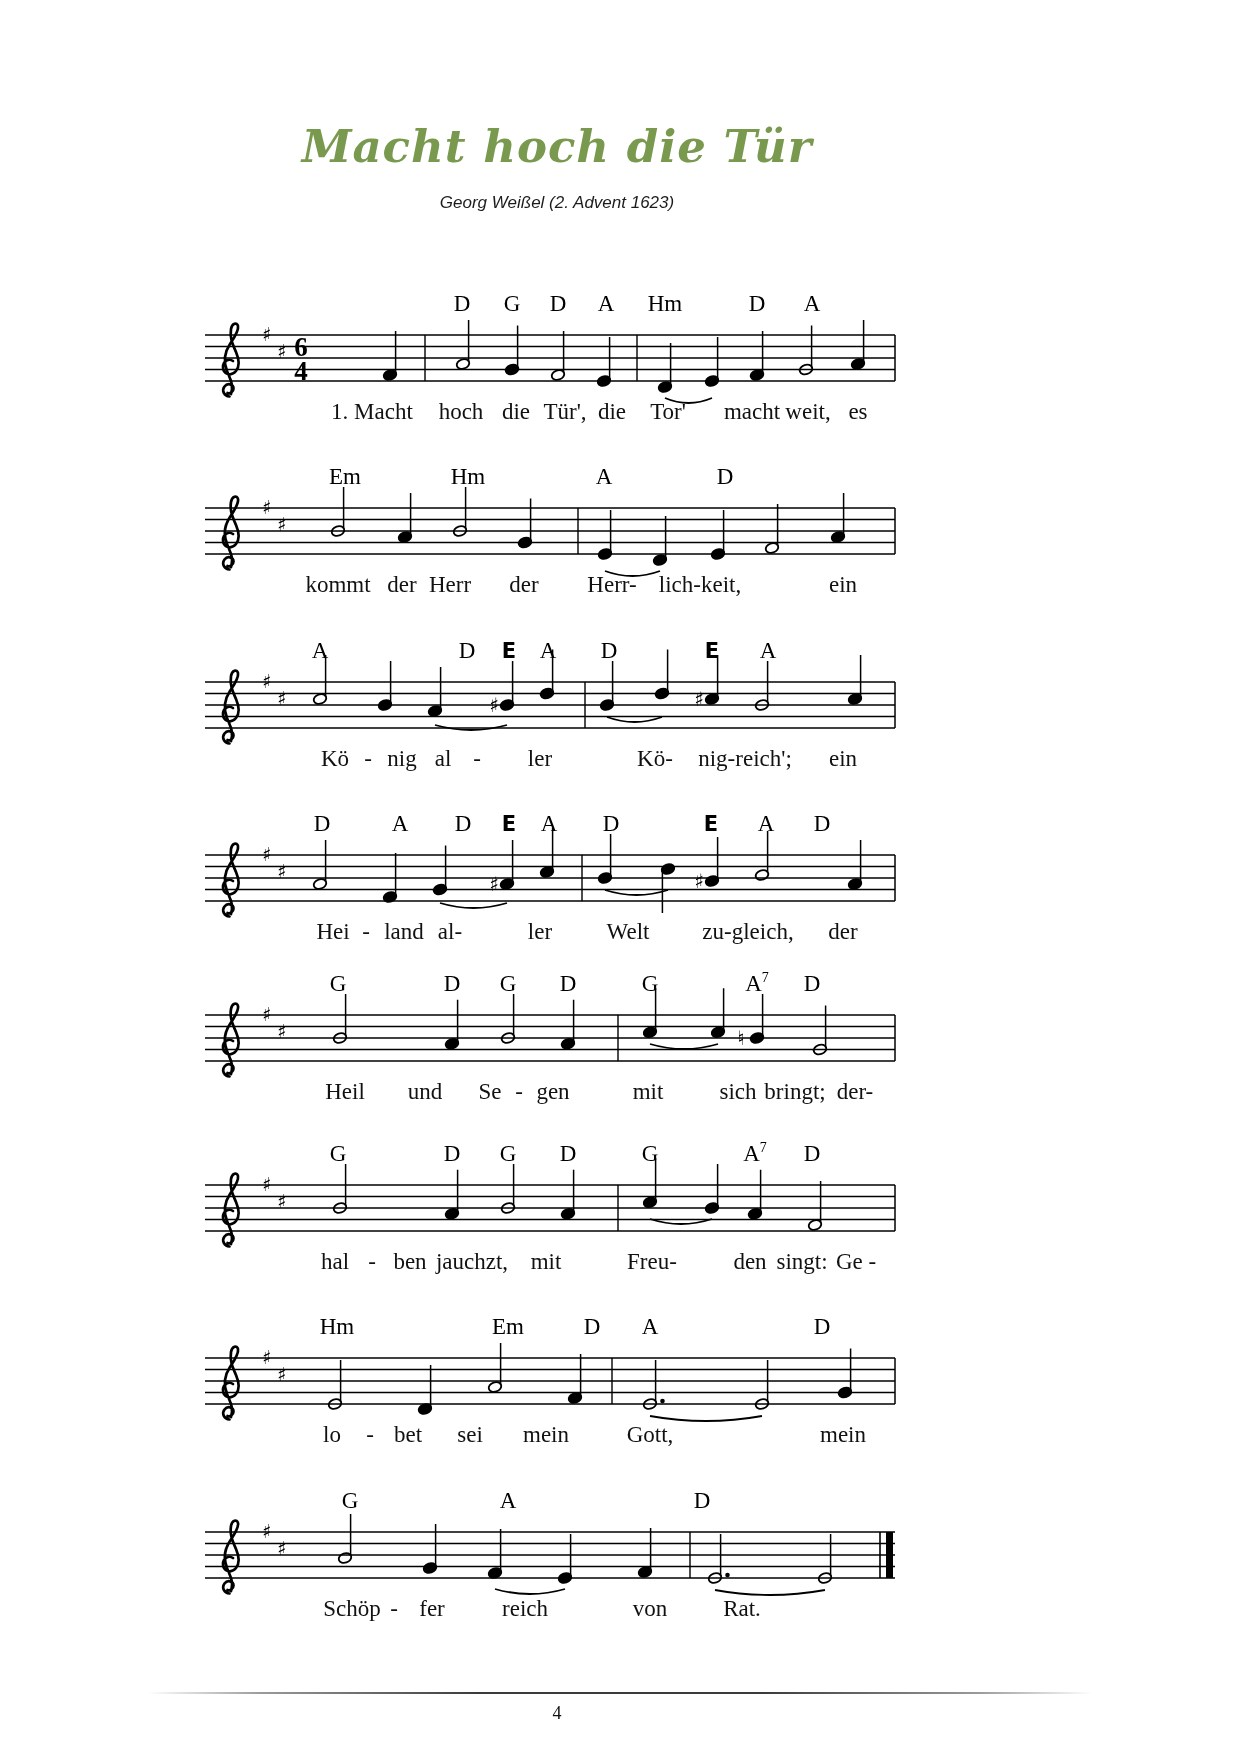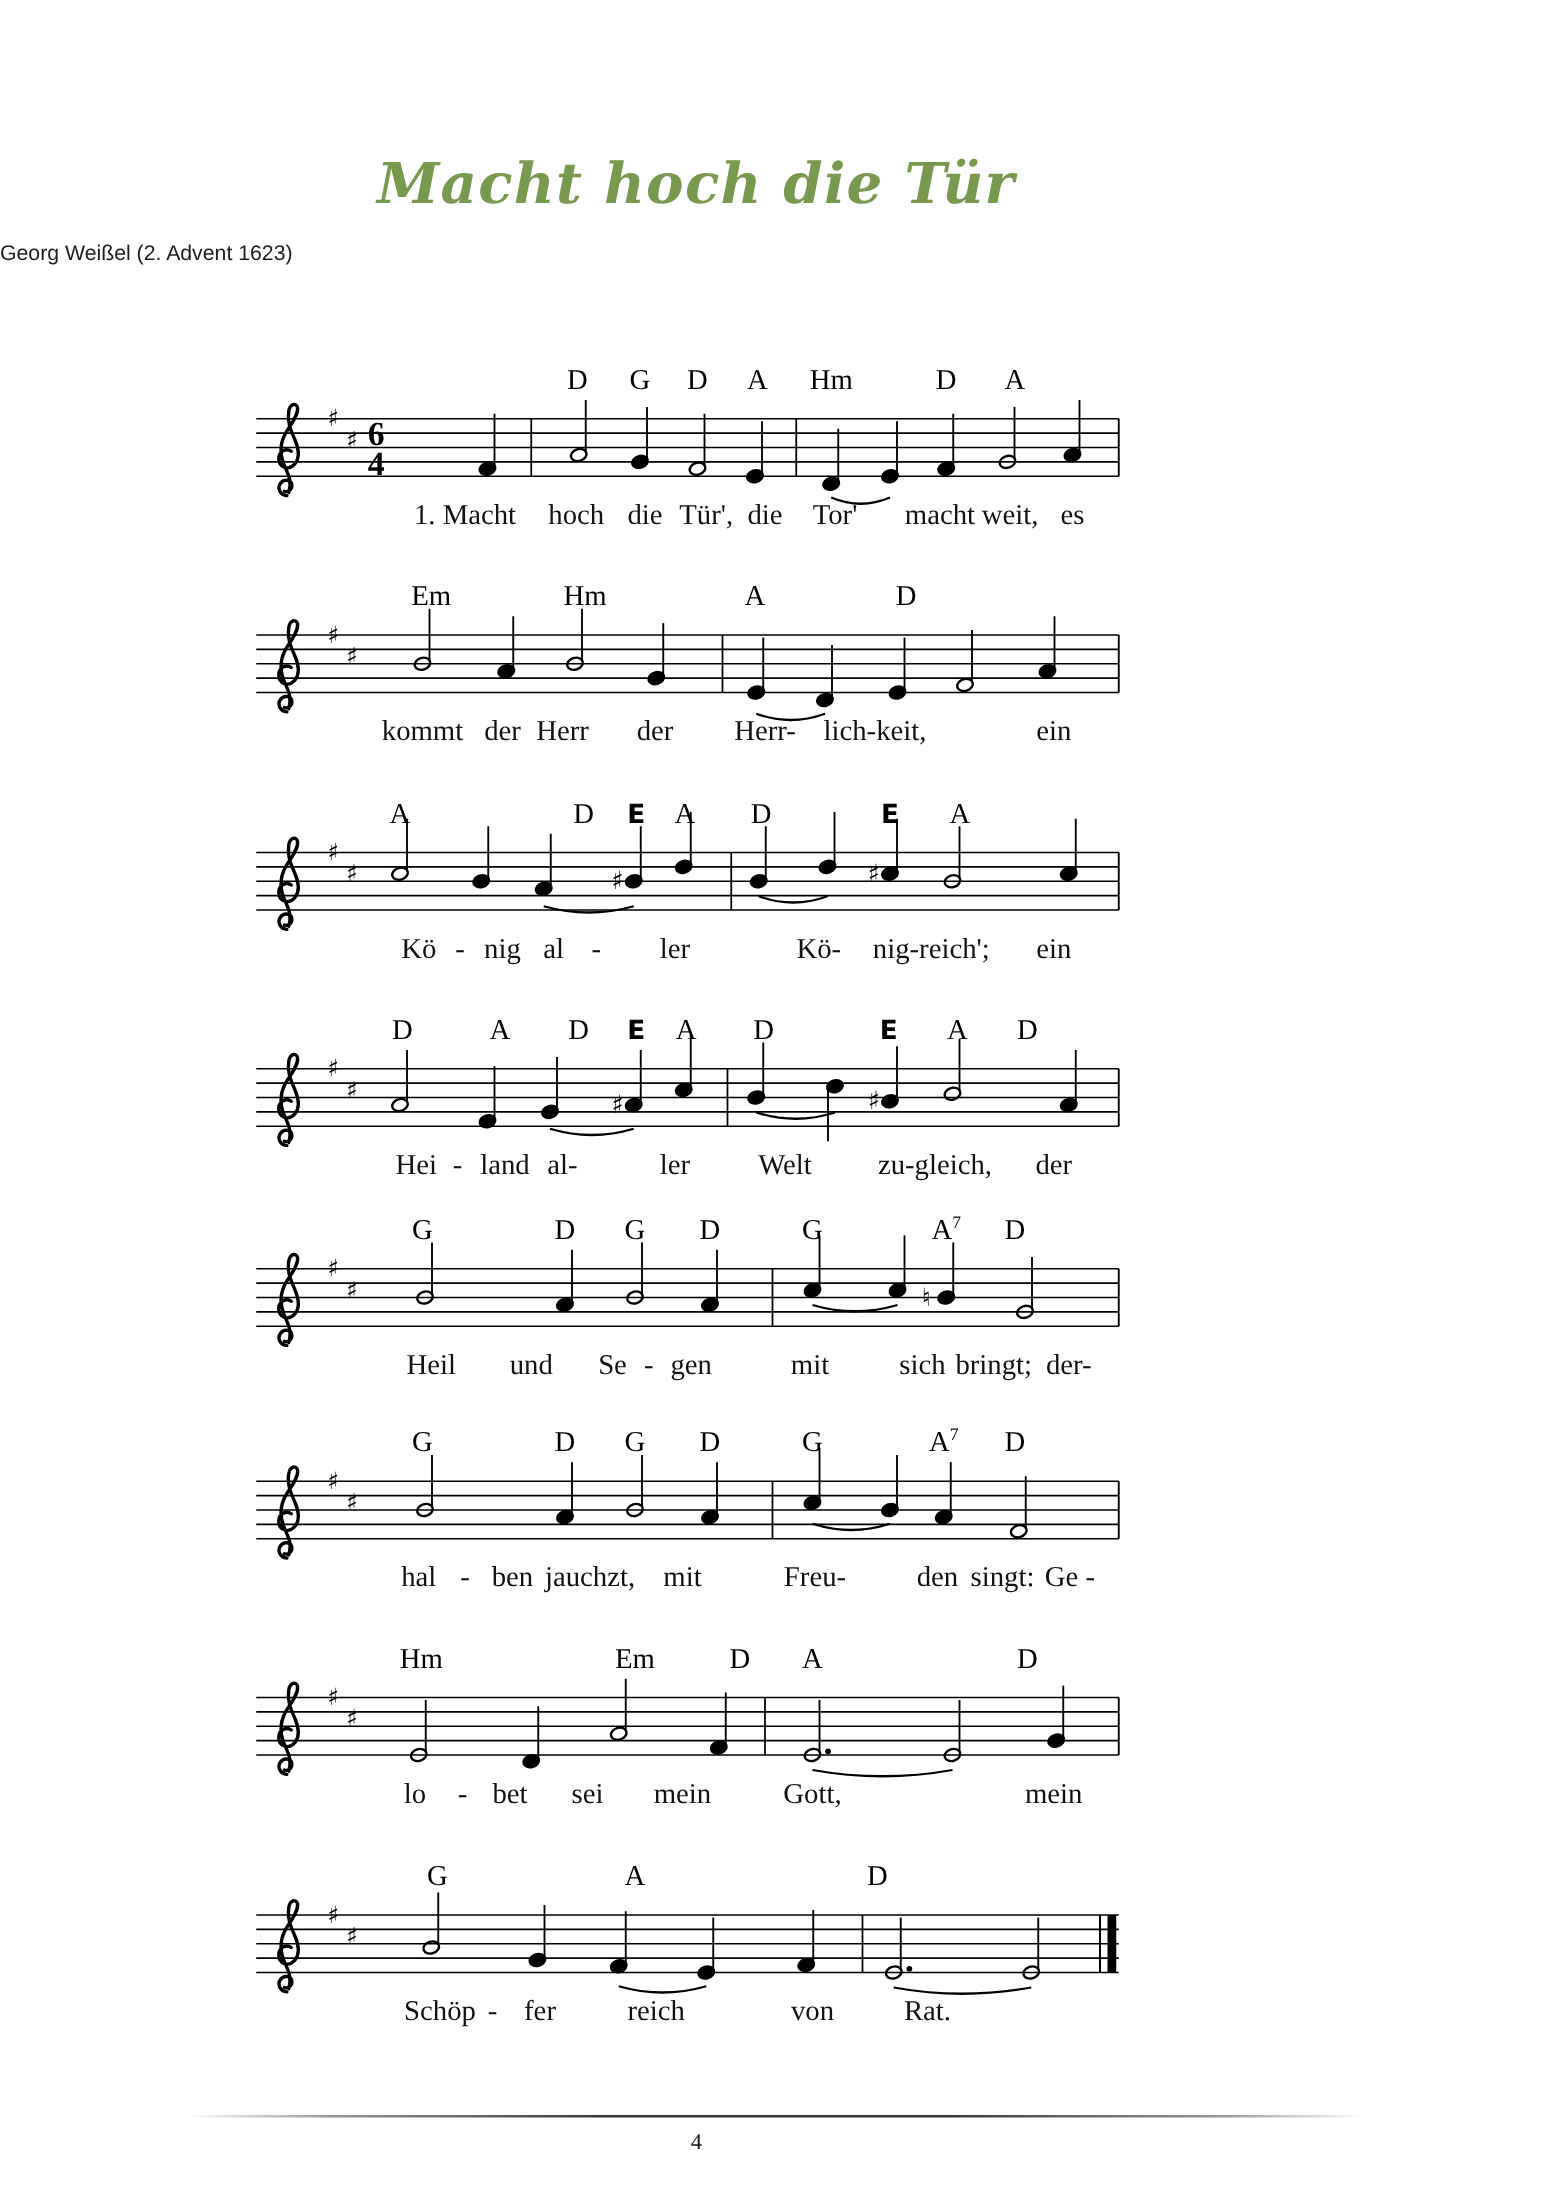--- a/index.html
+++ b/index.html
@@ -6,23 +6,23 @@
   .page{
     position:relative;width:1240px;height:1753px;background:#ffffff;
     font-family:"Liberation Serif","DejaVu Serif",serif;overflow:hidden;
   }
   .song-title{
     position:absolute;top:120px;left:0;width:1114px;text-align:center;
     font-family:"DejaVu Serif","Liberation Serif",serif;
     font-style:italic;font-weight:bold;font-size:45px;letter-spacing:1px;
   }
   .attrib{
-    position:absolute;left:0;width:1114px;text-align:left;
+    position:absolute;left:0;width:1114px;text-align:center;
     font-family:"Liberation Sans","DejaVu Sans",sans-serif;
-    font-size:17px;color:#1c1c1c;
+    font-size:17px;color:#1c1c1c;font-style:italic;
   }
   .attrib1{top:193px;}
   .attrib2{top:219px;}
   #score-svg{position:absolute;top:0;left:0;}
   .footer-rule{
     position:absolute;top:1692px;left:148px;width:944px;height:2px;
     background:linear-gradient(to right,rgba(0,0,0,0),#9a9a9a 12%,#3a3a3a 35%,#3a3a3a 65%,#9a9a9a 88%,rgba(0,0,0,0));
   }
   .page-number{
     position:absolute;top:1703px;left:0;width:1114px;text-align:center;

